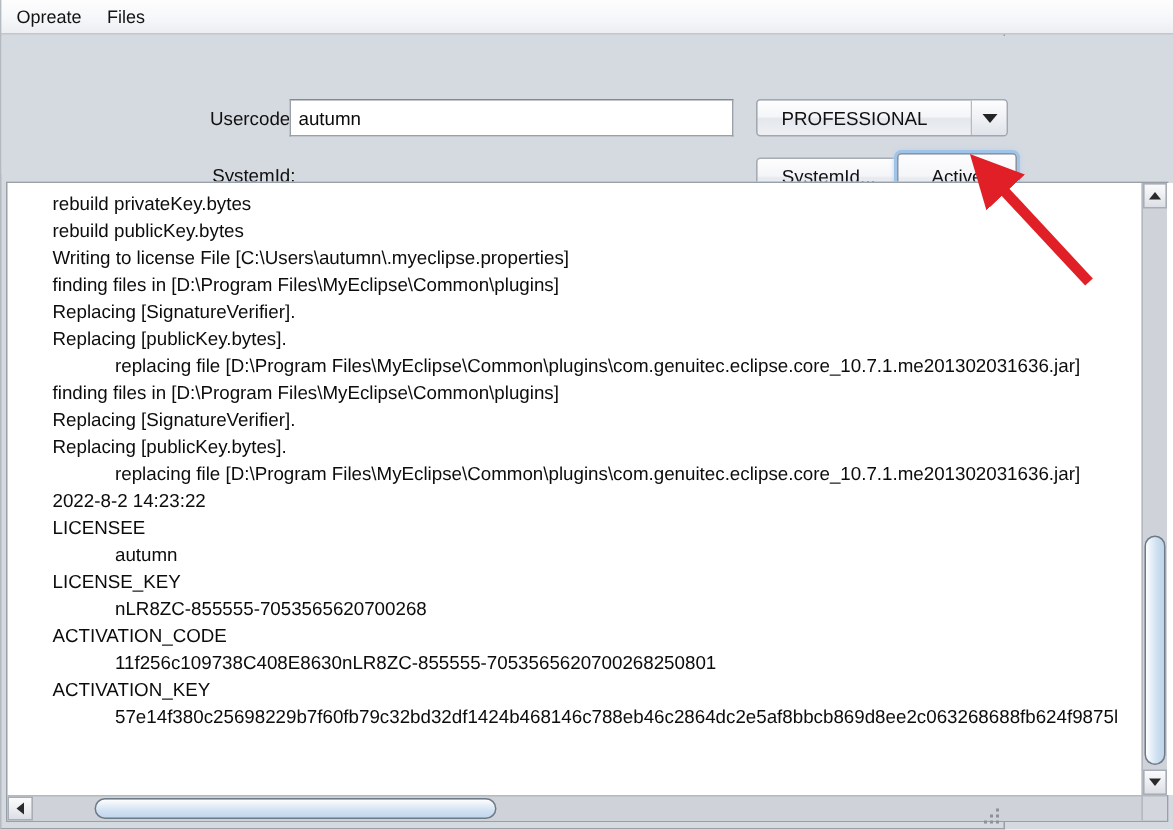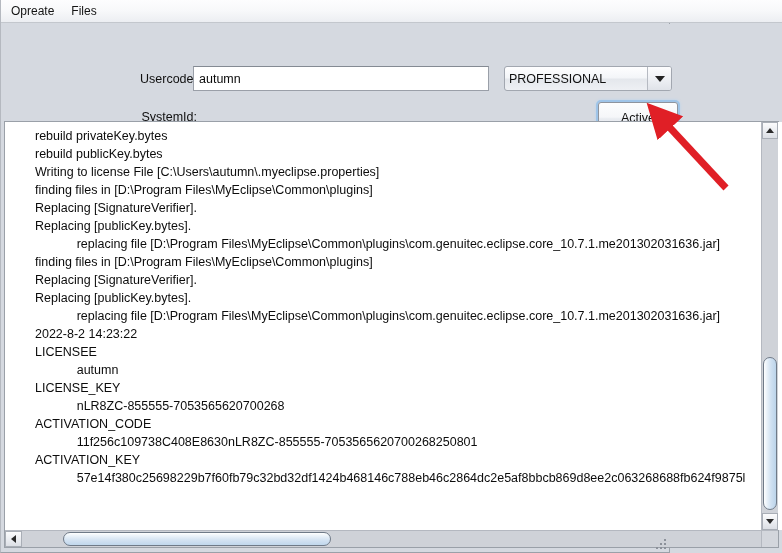--- a/index.html
+++ b/index.html
@@ -87,21 +87,21 @@
     border: 1px solid #a2a7b0;
     border-radius: 3px;
     display: flex;
     align-items: center;
     cursor: default;
   }
   .combo-text {
     flex: 1;
     font-size: 12.5px;
     color: #111;
-    padding-left: 4px;
+    padding-left: 16px;
     white-space: nowrap;
     overflow: hidden;
   }
   .combo-arrow-box {
     width: 23px;
     height: 23px;
     display: flex;
     align-items: center;
     justify-content: center;
     border-left: 1px solid #b6bac2;
@@ -311,20 +311,21 @@
 
     <div class="field-label" id="systemid-label">SystemId:</div>
 
     <div class="combo">
       <div class="combo-text">PROFESSIONAL</div>
       <div class="combo-arrow-box">
         <div class="tri-down"></div>
       </div>
     </div>
 
+    <div class="btn" id="systemid-button">SystemId...</div>
 
     <div class="btn" id="active-button">Active</div>
   </div>
 
   <div class="log-panel">
 
     <div class="log-viewport">
       <div class="log-text" id="log-text"><div class="log-line">rebuild privateKey.bytes</div><div class="log-line">rebuild publicKey.bytes</div><div class="log-line">Writing to license File [C:\Users\autumn\.myeclipse.properties]</div><div class="log-line">finding files in [D:\Program Files\MyEclipse\Common\plugins]</div><div class="log-line">Replacing [SignatureVerifier].</div><div class="log-line">Replacing [publicKey.bytes].</div><div class="log-line">            replacing file [D:\Program Files\MyEclipse\Common\plugins\com.genuitec.eclipse.core_10.7.1.me201302031636.jar]</div><div class="log-line">finding files in [D:\Program Files\MyEclipse\Common\plugins]</div><div class="log-line">Replacing [SignatureVerifier].</div><div class="log-line">Replacing [publicKey.bytes].</div><div class="log-line">            replacing file [D:\Program Files\MyEclipse\Common\plugins\com.genuitec.eclipse.core_10.7.1.me201302031636.jar]</div><div class="log-line">2022-8-2 14:23:22</div><div class="log-line">LICENSEE</div><div class="log-line">            autumn</div><div class="log-line">LICENSE_KEY</div><div class="log-line">            nLR8ZC-855555-7053565620700268</div><div class="log-line">ACTIVATION_CODE</div><div class="log-line">            11f256c109738C408E8630nLR8ZC-855555-7053565620700268250801</div><div class="log-line">ACTIVATION_KEY</div><div class="log-line">            57e14f380c25698229b7f60fb79c32bd32df1424b468146c788eb46c2864dc2e5af8bbcb869d8ee2c063268688fb624f9875l</div></div>
     </div>
 

